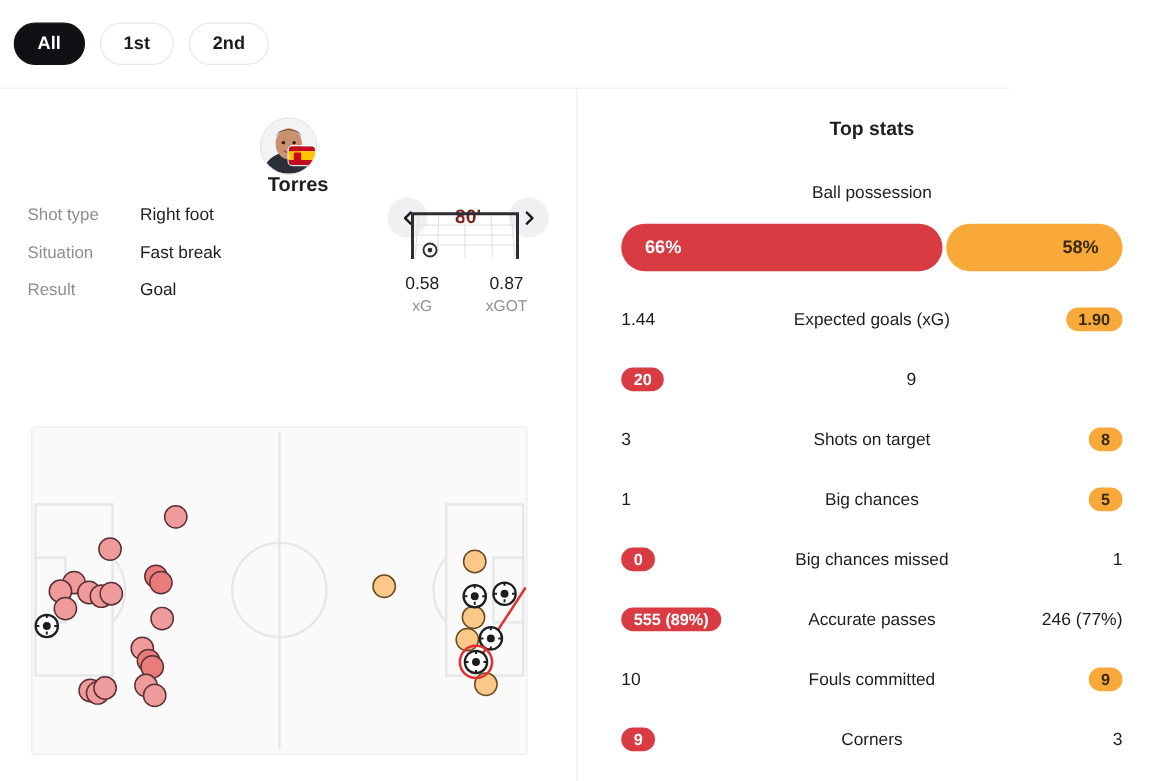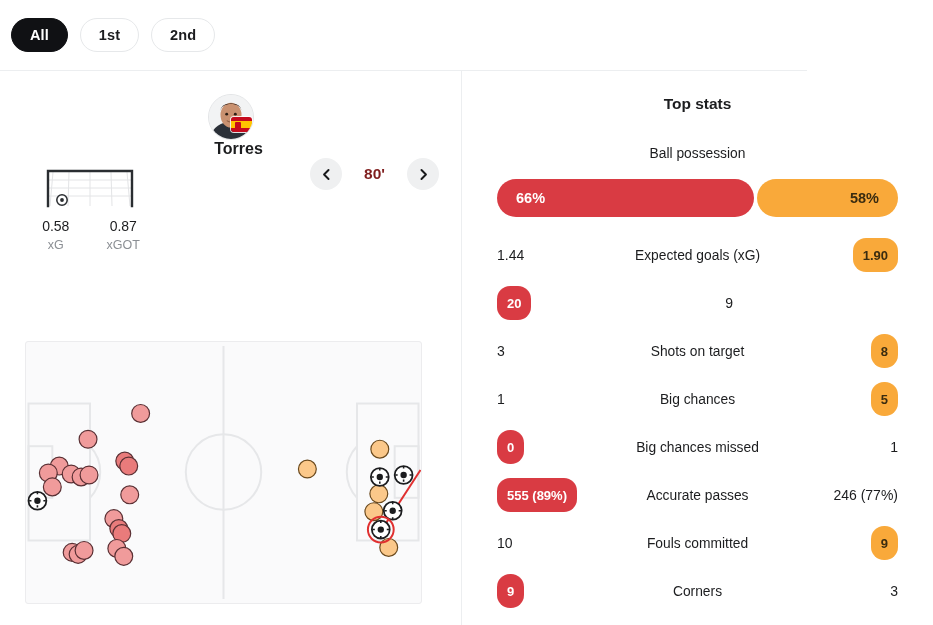--- a/index.html
+++ b/index.html
@@ -177,21 +177,21 @@
     font-size: 14px; color: #1c1d1f;
   }
   .stat-side.home { justify-content: flex-start; }
   .stat-side.away { justify-content: flex-end; }
   .stat-name {
     flex: 1; text-align: center;
     font-size: 13.8px; color: #1c1d1f;
   }
   .pill {
     display: inline-flex; align-items: center; justify-content: center;
-    min-width: 26px; height: 34px;
+    min-width: 26px; height: 19px;
     padding: 0 10px;
     border-radius: 13px;
     font-size: 13px; font-weight: 700;
     color: #ffffff;
   }
   .pill.away-pill { color: #3a2c10; }
   .plain { font-size: 14px; font-weight: 400; color: #1c1d1f; }
 </style>
 </head>
 <body>
@@ -236,20 +236,34 @@
         <div class="minute">80'</div>
         <button class="nav-btn">
           <svg viewBox="0 0 16 16">
             <path d="M5.5 2.5 L11 8 L5.5 13.5" fill="none" stroke="currentColor" stroke-width="2.4" stroke-linecap="round" stroke-linejoin="round"></path>
           </svg>
         </button>
       </div>
     </div>
 
     <div class="shot-detail">
+      <div class="detail-table">
+        <div class="detail-row">
+          <div class="detail-label">Shot type</div>
+          <div class="detail-value">Right foot</div>
+        </div>
+        <div class="detail-row">
+          <div class="detail-label">Situation</div>
+          <div class="detail-value">Fast break</div>
+        </div>
+        <div class="detail-row">
+          <div class="detail-label">Result</div>
+          <div class="detail-value">Goal</div>
+        </div>
+      </div>
 
       <div class="goal-box">
         <div class="goal-frame">
           <svg width="90" height="44" viewBox="0 0 90 44">
             <g stroke="#e3e4e6" stroke-width="1" fill="none">
               <line x1="8" y1="6" x2="5" y2="40"></line>
               <line x1="24" y1="6" x2="23" y2="40"></line>
               <line x1="45" y1="6" x2="45" y2="40"></line>
               <line x1="66" y1="6" x2="67" y2="40"></line>
               <line x1="82" y1="6" x2="85" y2="40"></line>

